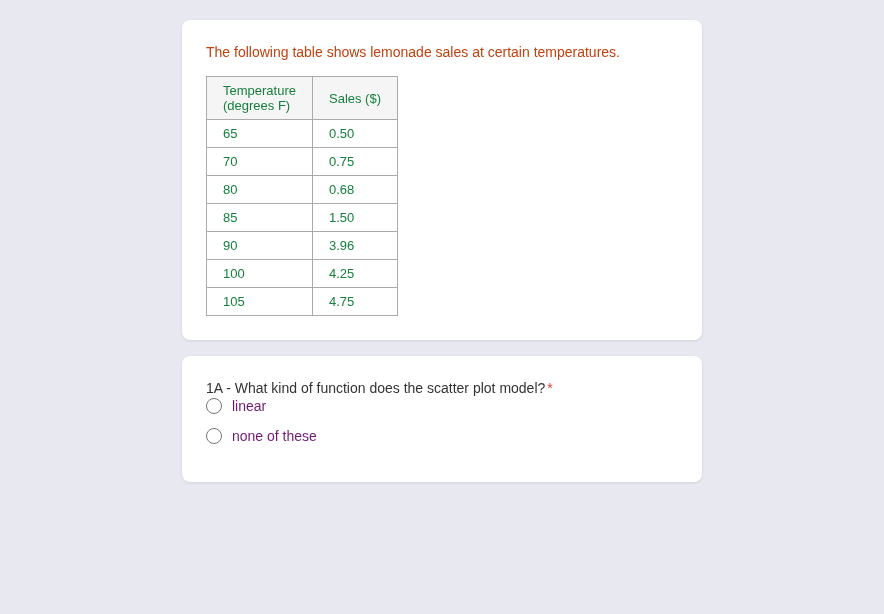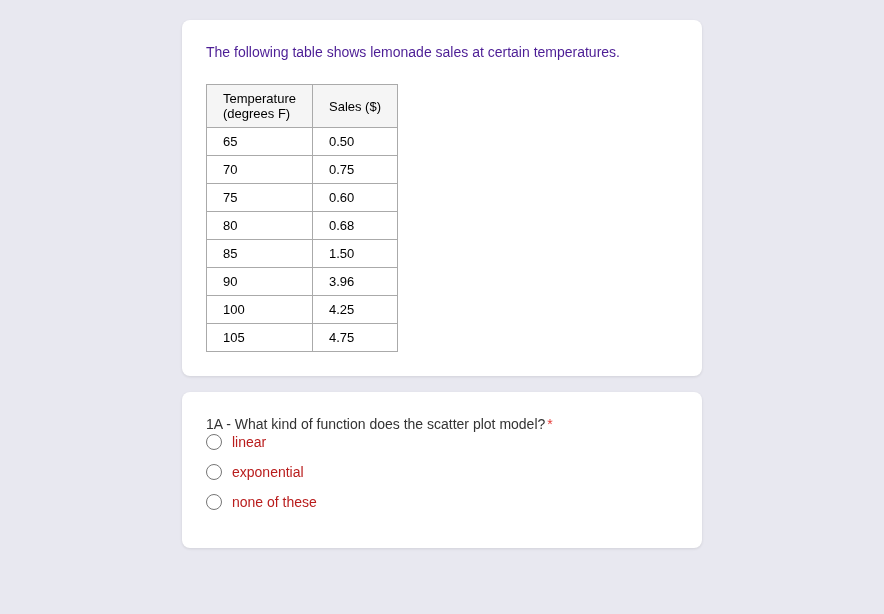--- a/index.html
+++ b/index.html
@@ -24,35 +24,35 @@
       background: #ffffff;
       border-radius: 8px;
       padding: 24px;
       width: 520px;
       margin-bottom: 16px;
       box-shadow: 0 1px 3px rgba(0,0,0,0.1);
     }
 
     .card-title {
       font-size: 14px;
-      color: #4c1d95;
-      margin-bottom: 24px;
+      color: #c2410c;
+      margin-bottom: 16px;
     }
 
     table {
       border-collapse: collapse;
       width: auto;
     }
 
     th, td {
       border: 1px solid #aaa;
       padding: 6px 16px;
       text-align: left;
       font-size: 13px;
-      color: #000000;
+      color: #15803d;
     }
 
     th {
       background: #f5f5f5;
       font-weight: normal;
     }
 
     .question-card {
       background: #ffffff;
       border-radius: 8px;
@@ -82,21 +82,21 @@
     .radio-option input[type="radio"] {
       margin-right: 10px;
       width: 16px;
       height: 16px;
       cursor: pointer;
       accent-color: #5c6bc0;
     }
 
     .radio-label {
       font-size: 14px;
-      color: #b91c1c;
+      color: #701a75;
     }
   </style>
 </head>
 <body>
 
 <div class="card">
   <p class="card-title">The following table shows lemonade sales at certain temperatures.</p>
   <table>
     <thead>
       <tr>
@@ -105,24 +105,20 @@
       </tr>
     </thead>
     <tbody id="table-body">
     <tr>
           <td>65</td>
           <td>0.50</td>
         </tr>
         <tr>
           <td>70</td>
           <td>0.75</td>
-        </tr>
-        <tr>
-          <td>75</td>
-          <td>0.60</td>
         </tr>
         <tr>
           <td>80</td>
           <td>0.68</td>
         </tr>
         <tr>
           <td>85</td>
           <td>1.50</td>
         </tr>
         <tr>
@@ -145,21 +141,17 @@
   <p class="question-title">
     <span>1A - What kind of function does the scatter plot model?</span><span class="required">*</span>
   </p>
 
   <div id="radio-options-container">
   <div class="radio-option">
         <input type="radio" name="function-type" value="linear" style="">
         <span class="radio-label">linear</span>
       </div>
       <div class="radio-option">
-        <input type="radio" name="function-type" value="exponential" style="">
-        <span class="radio-label">exponential</span>
-      </div>
-      <div class="radio-option">
         <input type="radio" name="function-type" value="none_of_these" style="">
         <span class="radio-label">none of these</span>
       </div>
     </div>
 </div>
 
 </body></html>

